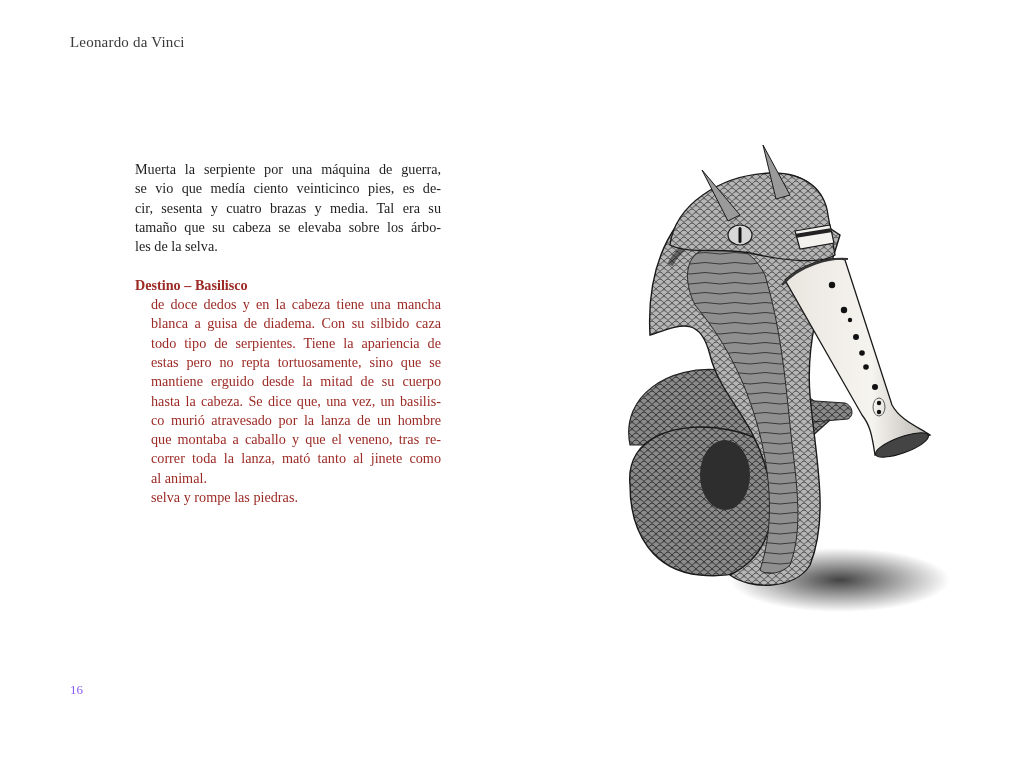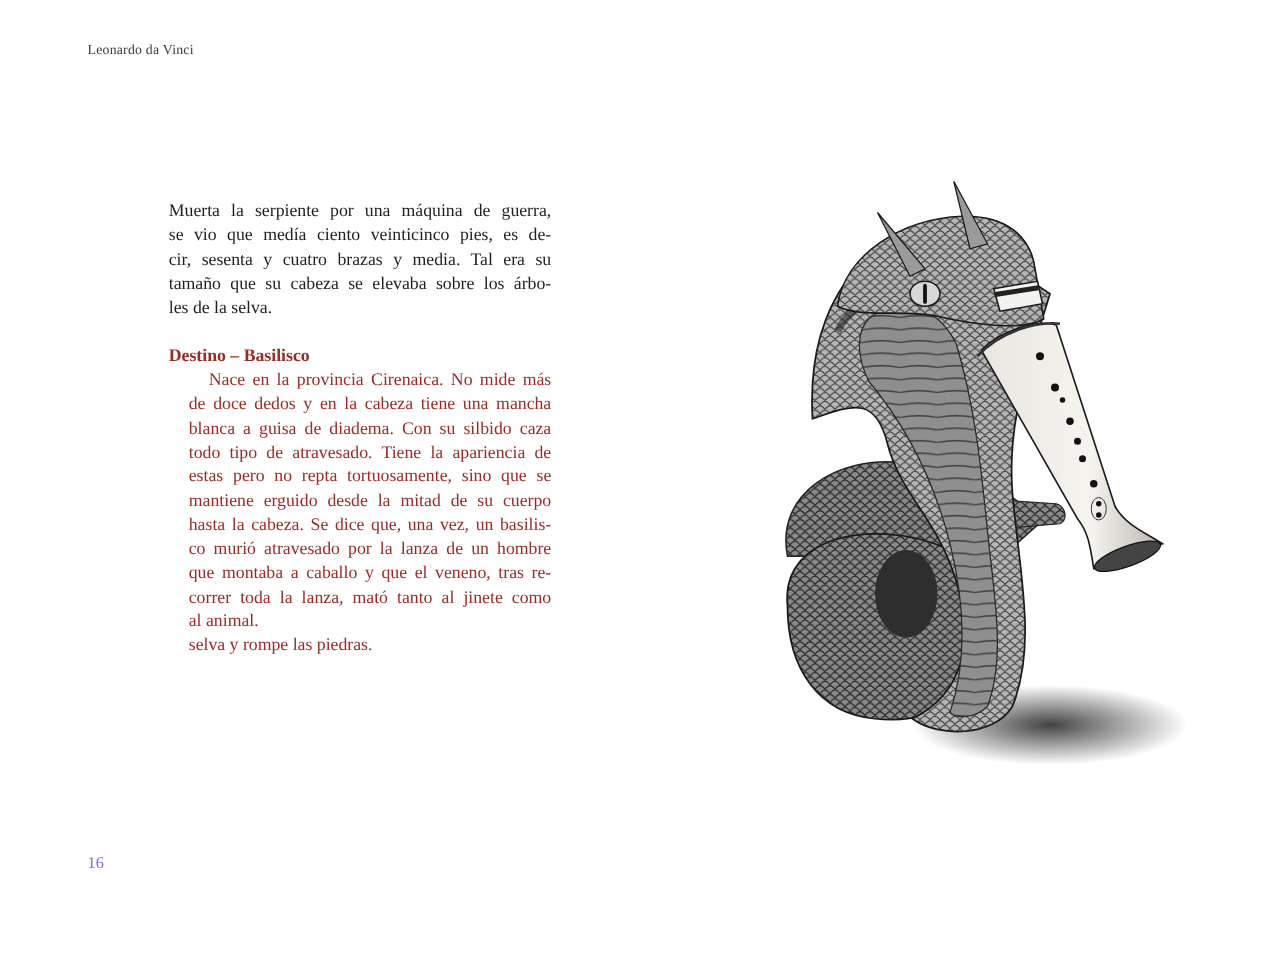--- a/index.html
+++ b/index.html
@@ -11,21 +11,21 @@
       width: 1024px;
       height: 767px;
       position: relative;
       overflow: hidden;
       font-family: "Liberation Serif", "DejaVu Serif", serif;
     }
     .running-head {
       position: absolute;
       left: 70px;
       top: 34px;
-      font-size: 11px;
+      font-size: 15px;
       color: #3a3a3a;
       letter-spacing: 0.2px;
     }
     .text-column {
       position: absolute;
       left: 135px;
       top: 160px;
       width: 306px;
       font-size: 14.2px;
       line-height: 19.3px;
@@ -81,24 +81,23 @@
     <span class="line">Muerta la serpiente por una máquina de guerra,</span>
     <span class="line">se vio que medía ciento veinticinco pies, es de-</span>
     <span class="line">cir, sesenta y cuatro brazas y media. Tal era su</span>
     <span class="line">tamaño que su cabeza se elevaba sobre los árbo-</span>
     <span class="line last">les de la selva.</span>
   </p>
 
   <p class="section-heading red">Destino – Basilisco</p>
 
   <p class="para red">
-    <span class="line" style="padding-left:16px;">Nace en la provincia Cirenaica. No mide más</span>
     <span class="line">de doce dedos y en la cabeza tiene una mancha</span>
     <span class="line">blanca a guisa de diadema. Con su silbido caza</span>
-    <span class="line">todo tipo de atravesado. Tiene la apariencia de</span>
+    <span class="line">todo tipo de serpientes. Tiene la apariencia de</span>
     <span class="line">estas pero no repta tortuosamente, sino que se</span>
     <span class="line">mantiene erguido desde la mitad de su cuerpo</span>
     <span class="line">hasta la cabeza. Se dice que, una vez, un basilis-</span>
     <span class="line">co murió atravesado por la lanza de un hombre</span>
     <span class="line">que montaba a caballo y que el veneno, tras re-</span>
     <span class="line">correr toda la lanza, mató tanto al jinete como</span>
     <span class="line last">al animal.</span>
   </p>
 
   <p class="para red">

